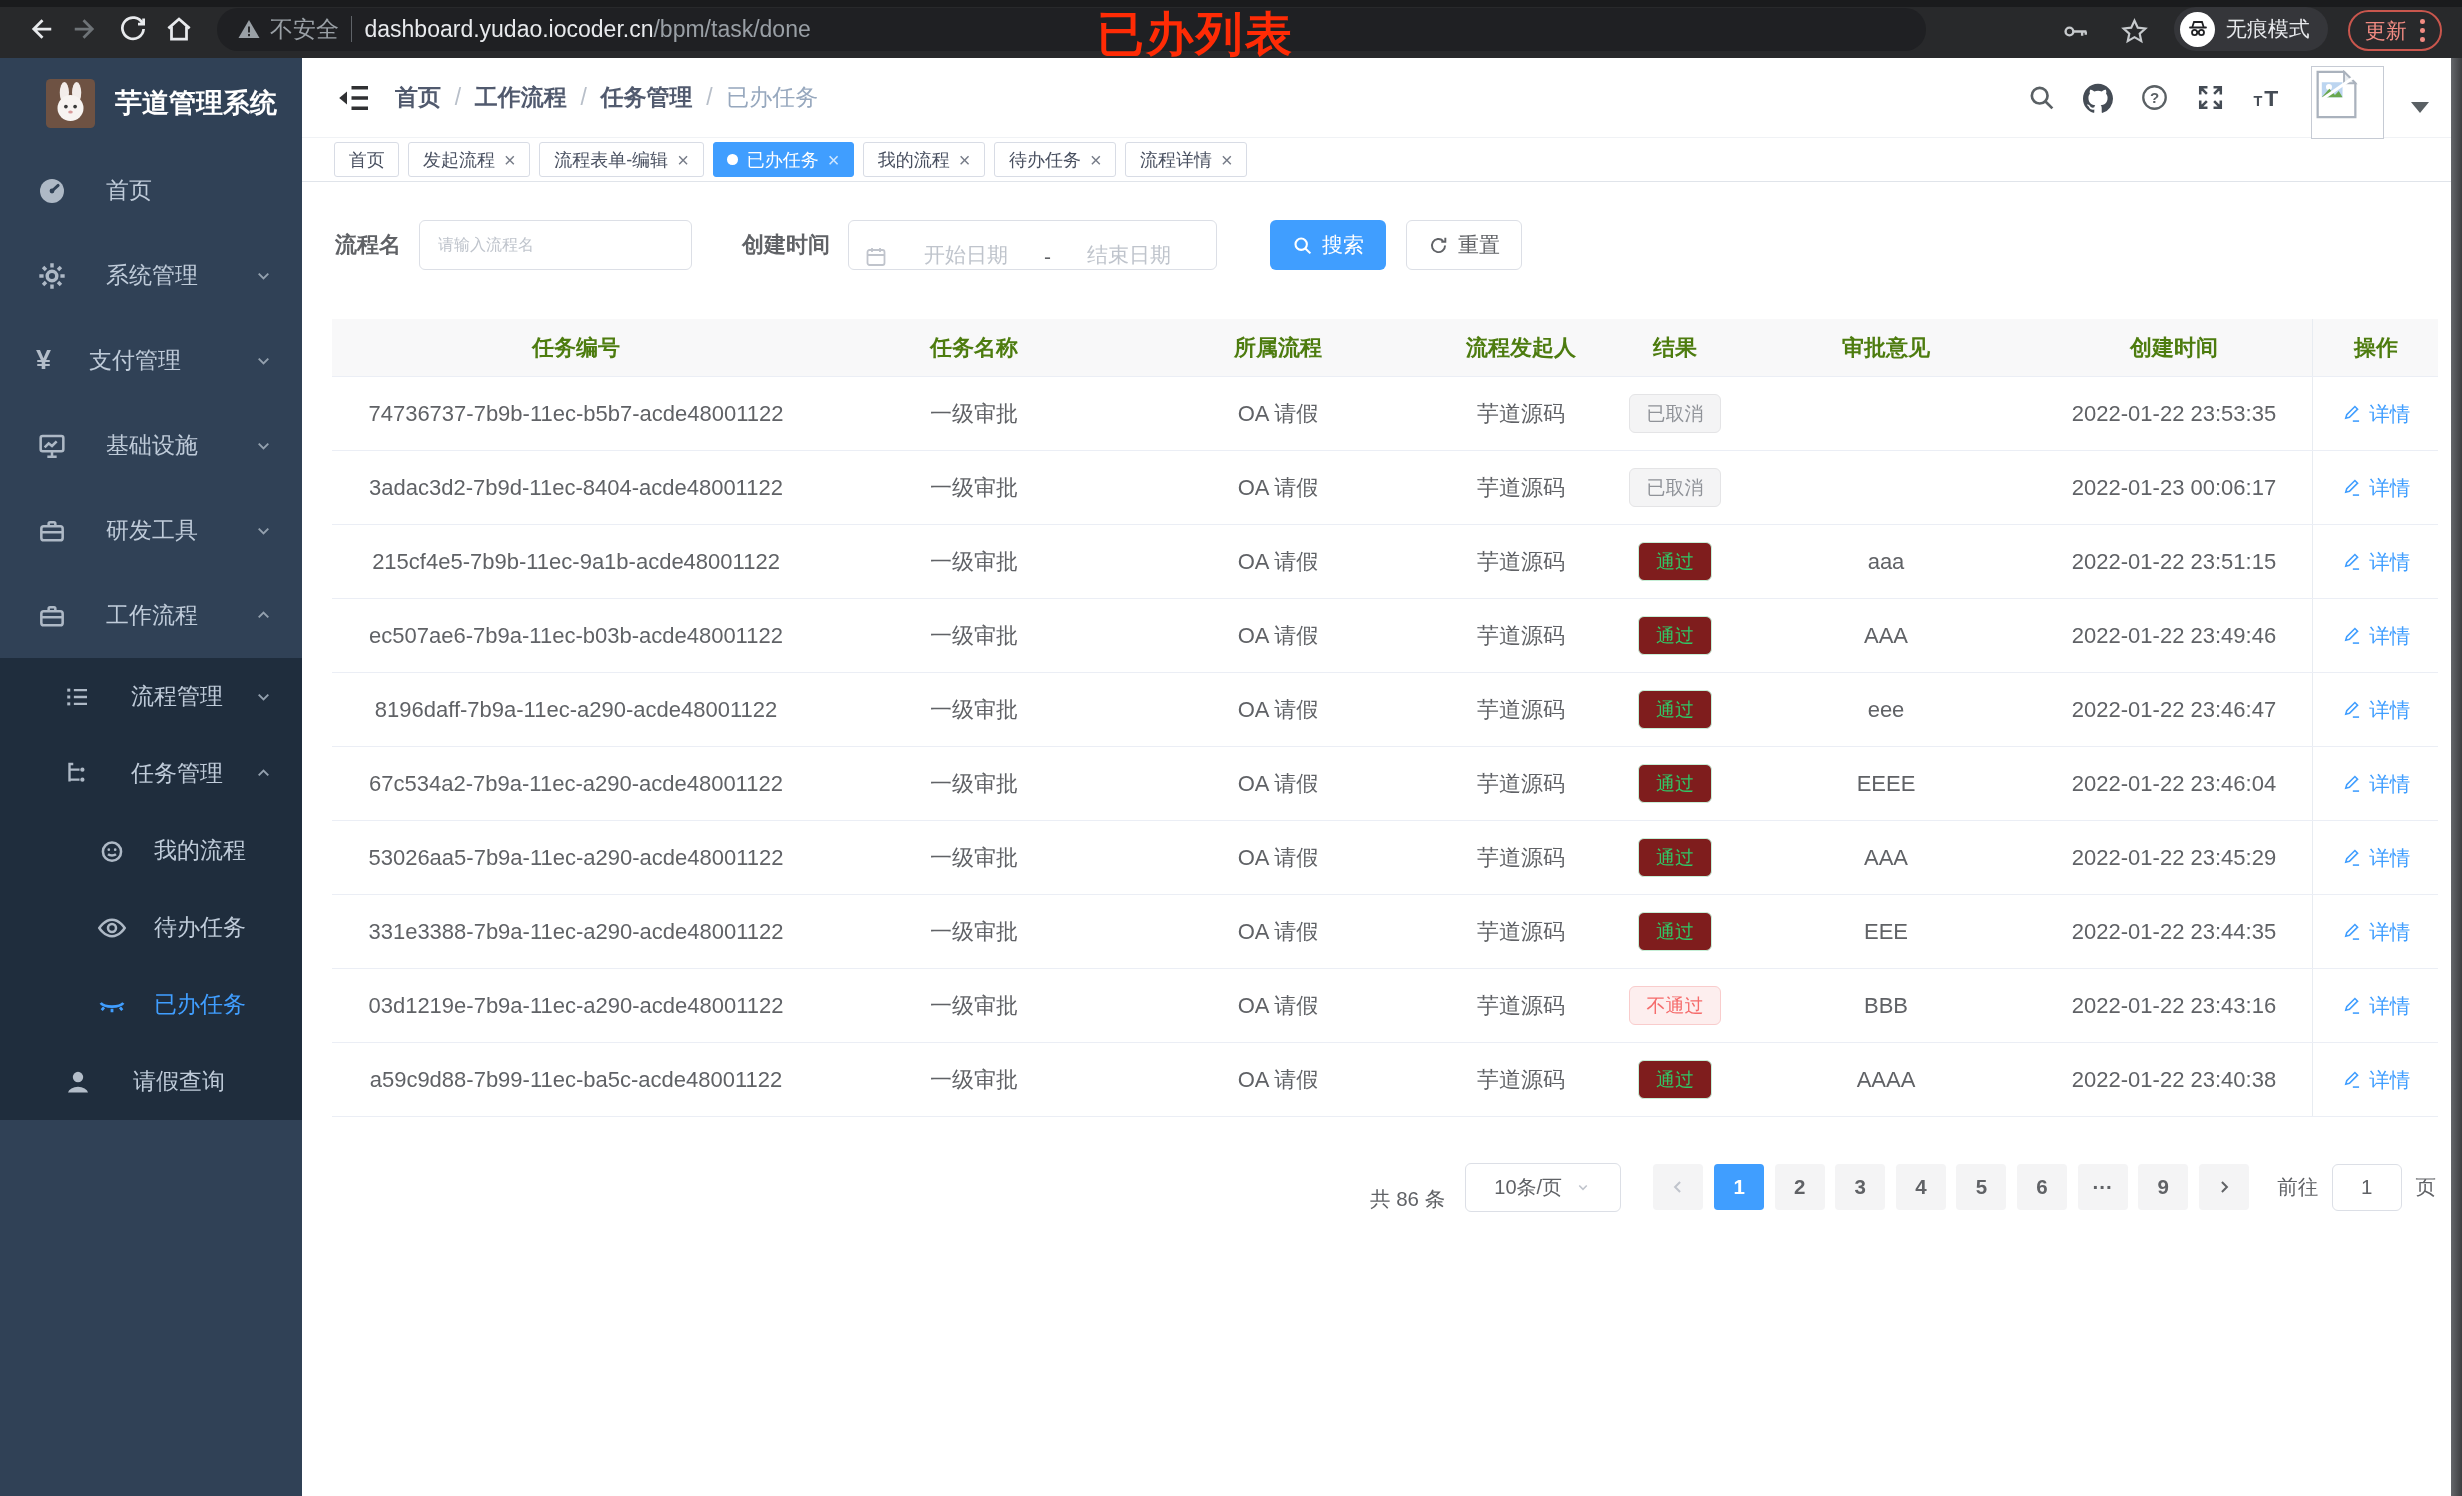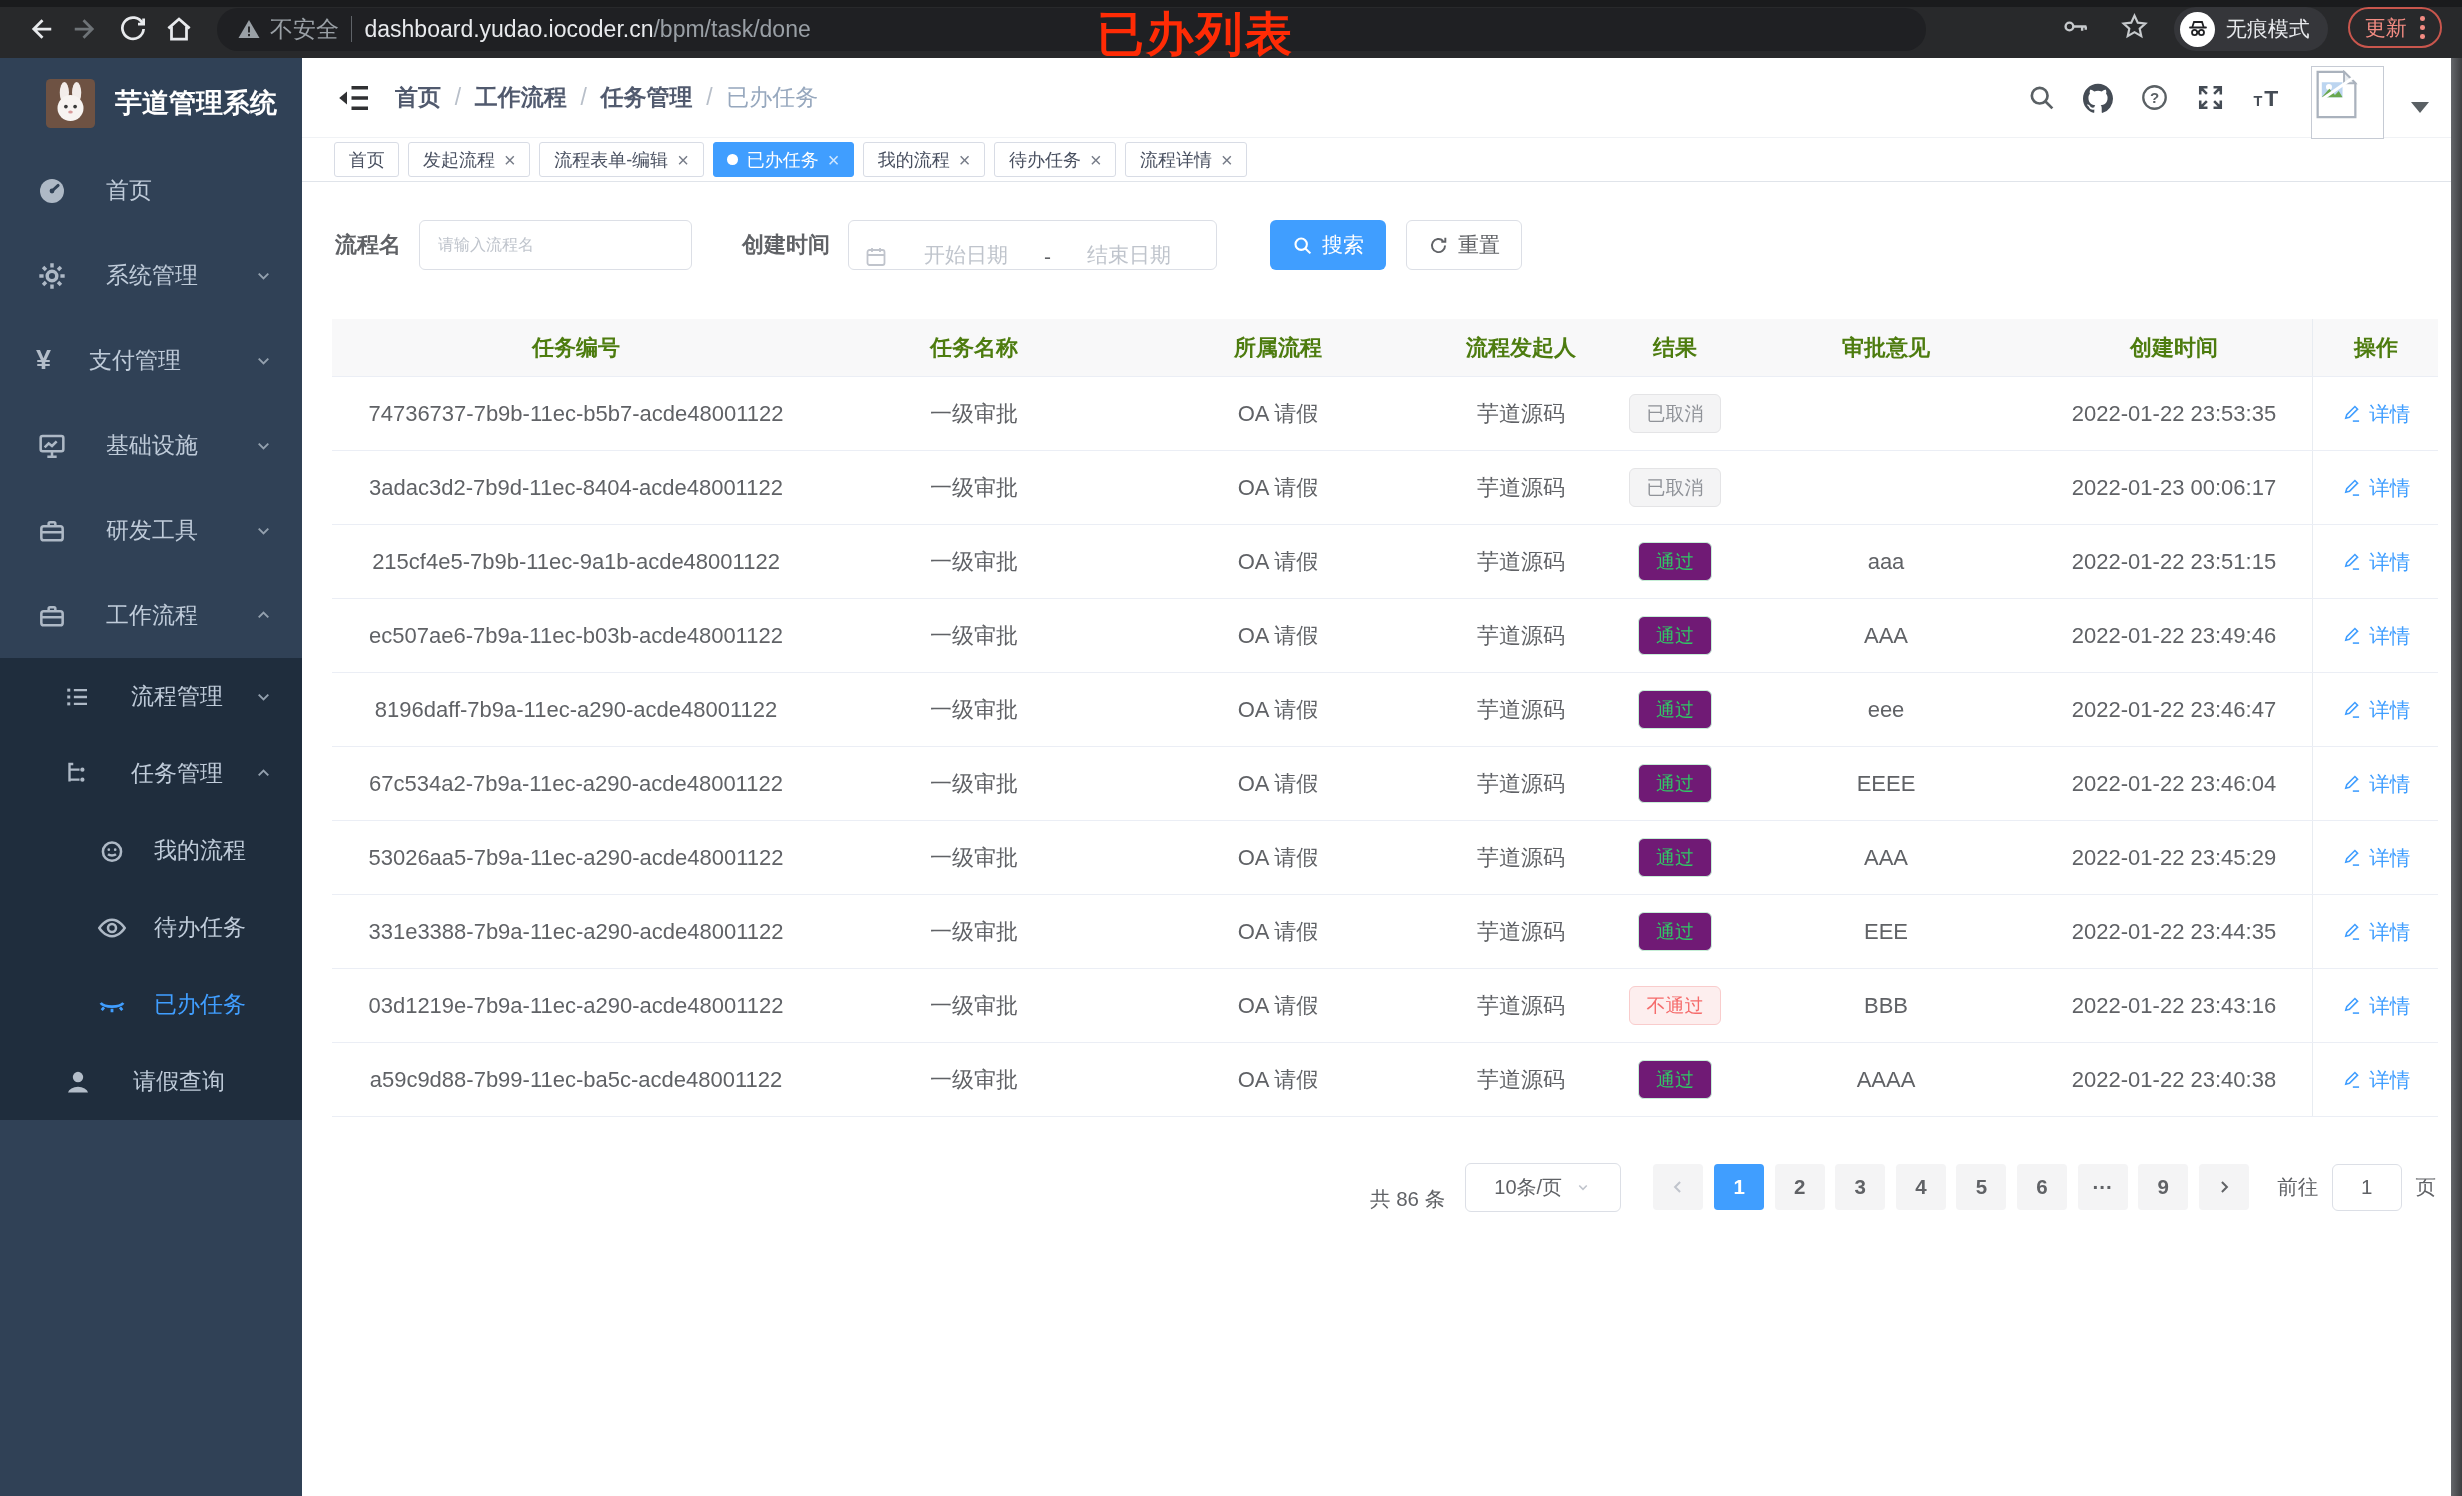--- a/index.html
+++ b/index.html
@@ -11,21 +11,21 @@
   .chrome { position:absolute; left:0; top:0; width:2462px; height:58px;
     background:#28292b; display:flex; align-items:center; padding:0 20px; gap:7.6px; }
   .chrome::before { content:""; position:absolute; left:0; top:0; width:100%; height:6.8px; background:#1a1b1d; }
   .nav-ic { width:39px; height:39px; display:flex; align-items:center; justify-content:center; flex:0 0 auto; }
   .url-pill { height:43px; flex:0 0 1709px; background:#1f2023; border-radius:21px;
     display:flex; align-items:center; padding:0 20px; gap:12px; margin-left:10.6px; }
   .url-sec { color:#9aa0a6; font-size:23px; display:flex; align-items:center; gap:9px; }
   .url-div { width:1.5px; height:26px; background:#5f6368; }
   .url-text { font-size:23px; color:#e8eaed; }
   .url-text .path { color:#9aa0a6; }
-  .chrome-right { display:flex; align-items:flex-start; gap:20px; margin-left:auto; }
+  .chrome-right { display:flex; align-items:flex-end; gap:20px; margin-left:auto; }
   .incog-chip { height:44px; background:#35363a; border-radius:22px; display:flex;
     align-items:center; gap:10.6px; padding:0 18px 0 6px; color:#e8eaed; font-size:21px; }
   .incog-circle { width:35px; height:35px; border-radius:50%; background:#fff;
     display:flex; align-items:center; justify-content:center; }
   .update-pill { height:41px; border:2.3px solid #c9564d; border-radius:20.5px; display:flex;
     align-items:center; gap:13.7px; padding:0 15px; color:#f28b82; font-size:21px; }
   .kebab { display:flex; flex-direction:column; gap:4.6px; }
   .kebab i { width:4.6px; height:4.6px; border-radius:50%; background:#f28b82; }
 
   
@@ -93,21 +93,21 @@
   .tgrid { display:grid; grid-template-columns:488px 308px 300px 186px 122px 300px 276px 127px; }
   .thead { height:58px; background:#f8f8f9; border-bottom:1.5px solid #ebeef5; }
   .thead > div { display:flex; align-items:center; justify-content:center;
     color:#4d7c0f; font-size:22px; font-weight:bold; }
   .trow { height:74px; border-bottom:1.5px solid #ebeef5; }
   .trow > div { display:flex; align-items:center; justify-content:center;
     color:#606266; font-size:22px; }
   .opcell { border-left:1.5px solid #e8ecf1; height:100%; }
   .tag { display:inline-flex; align-items:center; height:39px; padding:0 16.7px;
     border-radius:6px; font-size:19px; border:1.5px solid transparent; }
-  .tag[data-status="success"] { color:#31c565; background:#701a75; border-color:#c6efd7; }
+  .tag[data-status="success"] { color:#31c565; background:#7f1d1d; border-color:#c6efd7; }
   .tag[data-status="danger"]  { color:#f56c6c; background:#fdeeee; border-color:#f9cccc; }
   .tag[data-status="info"]    { color:#909399; background:#f4f4f5; border-color:#e4e4e6; }
   .detail-link { display:flex; align-items:center; gap:7.6px; color:#409eff;
     font-size:20.5px; cursor:pointer; }
 
   
   .pagination { margin-top:44px; display:flex; align-items:center; justify-content:flex-end;
     padding-right:26px; font-size:20.5px; color:#606266; }
   .pg-total { margin-right:20px;margin-top:24px; }
   .pg-select { width:156px; height:49px; border:1.5px solid #dcdfe6; border-radius:6px;

